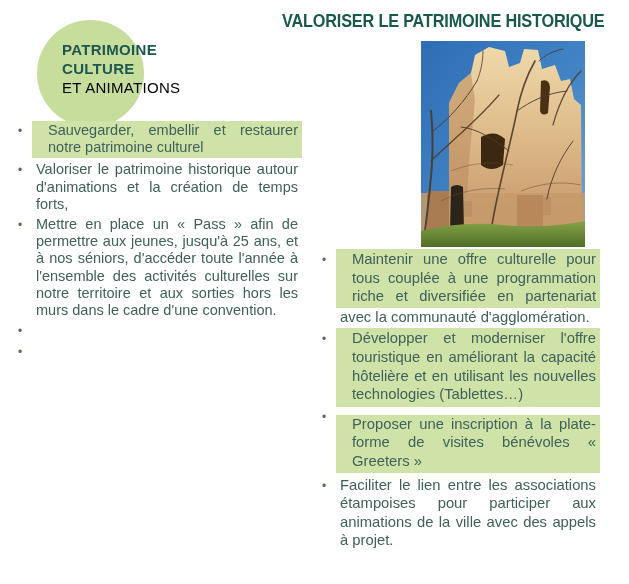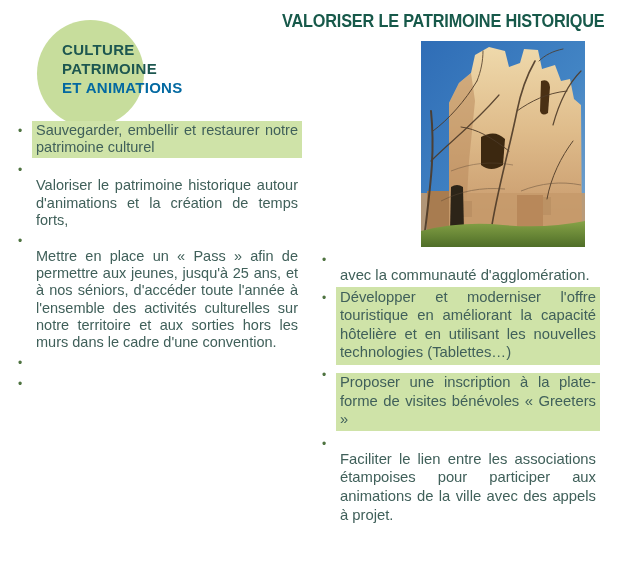--- a/index.html
+++ b/index.html
@@ -27,21 +27,21 @@
     background:var(--badge);
   }
   .badge-text{
     position:absolute;left:62px;top:40px;
     font-size:15px;line-height:19px;
     color:#1d5750;
     letter-spacing:.3px;
     white-space:nowrap;
   }
   .badge-text .b{font-weight:bold;}
-  .badge-text .r{font-weight:bold;color:#0369a1;}
+  .badge-text .r{font-weight:normal;color:#000000;}
   
   .title{
     position:absolute;left:282px;top:11px;
     font-size:17.5px;font-weight:bold;
     color:var(--title);
     letter-spacing:-.2px;
     white-space:nowrap;
     transform:scaleX(.93);transform-origin:left top;
   }
   
@@ -60,41 +60,41 @@
     flex:0 0 18px;
     color:var(--bullet);
     font-size:12px;
     line-height:inherit;
     padding-top:1px;
   }
   .content{flex:1;text-align:justify;}
   .hl,.rest{display:block;text-align:justify;}
   .hl{
     background:var(--highlight);
-    padding:1px 4px 2px 4px;
+    padding:1px 4px 2px 16px;
     margin:-1px -5px 0 -4px;
   }
-  .rest{padding:0 4px;margin:16px -5px 0 -4px;}
+  .rest{padding:0 4px;margin:0 -5px 0 -4px;}
   .hl:empty,.rest:empty{display:none;}
   
   li.stretch .hl{text-align-last:justify;}
   
   #right-list li:nth-child(2) .hl{padding-bottom:3px;}
   #right-list li:nth-child(3){margin-top:0;}
   #right-list li:nth-child(3) .hl{padding-top:0;margin-top:8px;}
 </style>
 </head>
 <body>
 
 <div class="page">
 
   <div class="badge-circle"></div>
   <div class="badge-text">
+    <div class="b">PATRIMOINE</div>
     <div class="b">CULTURE</div>
-    <div class="b">PATRIMOINE</div>
     <div class="r">ET ANIMATIONS</div>
   </div>
 
   <h1 class="title">VALORISER LE PATRIMOINE HISTORIQUE</h1>
 
   <div class="photo">
     <svg viewBox="0 0 164 206" preserveAspectRatio="none">
       <defs>
         <linearGradient id="sky" x1="0" y1="0" x2="1" y2="1">
           <stop offset="0" stop-color="#2f6db6"></stop>
@@ -179,20 +179,21 @@
           </span>
       </li>
     </ul>
   </div>
 
   <div class="col col-right">
     <ul class="blist" id="right-list">
       <li class="stretch">
         <span class="dot">•</span>
         <span class="content">
+            <span class="hl">Maintenir une offre culturelle pour tous couplée à une programmation riche et diversifiée en partenariat</span>
             <span class="rest">avec la communauté d'agglomération.</span>
           </span>
       </li>
       <li>
         <span class="dot">•</span>
         <span class="content">
             <span class="hl">Développer et moderniser l'offre touristique en améliorant la capacité hôtelière et en utilisant les nouvelles technologies (Tablettes…)</span>
           </span>
       </li>
       <li>

